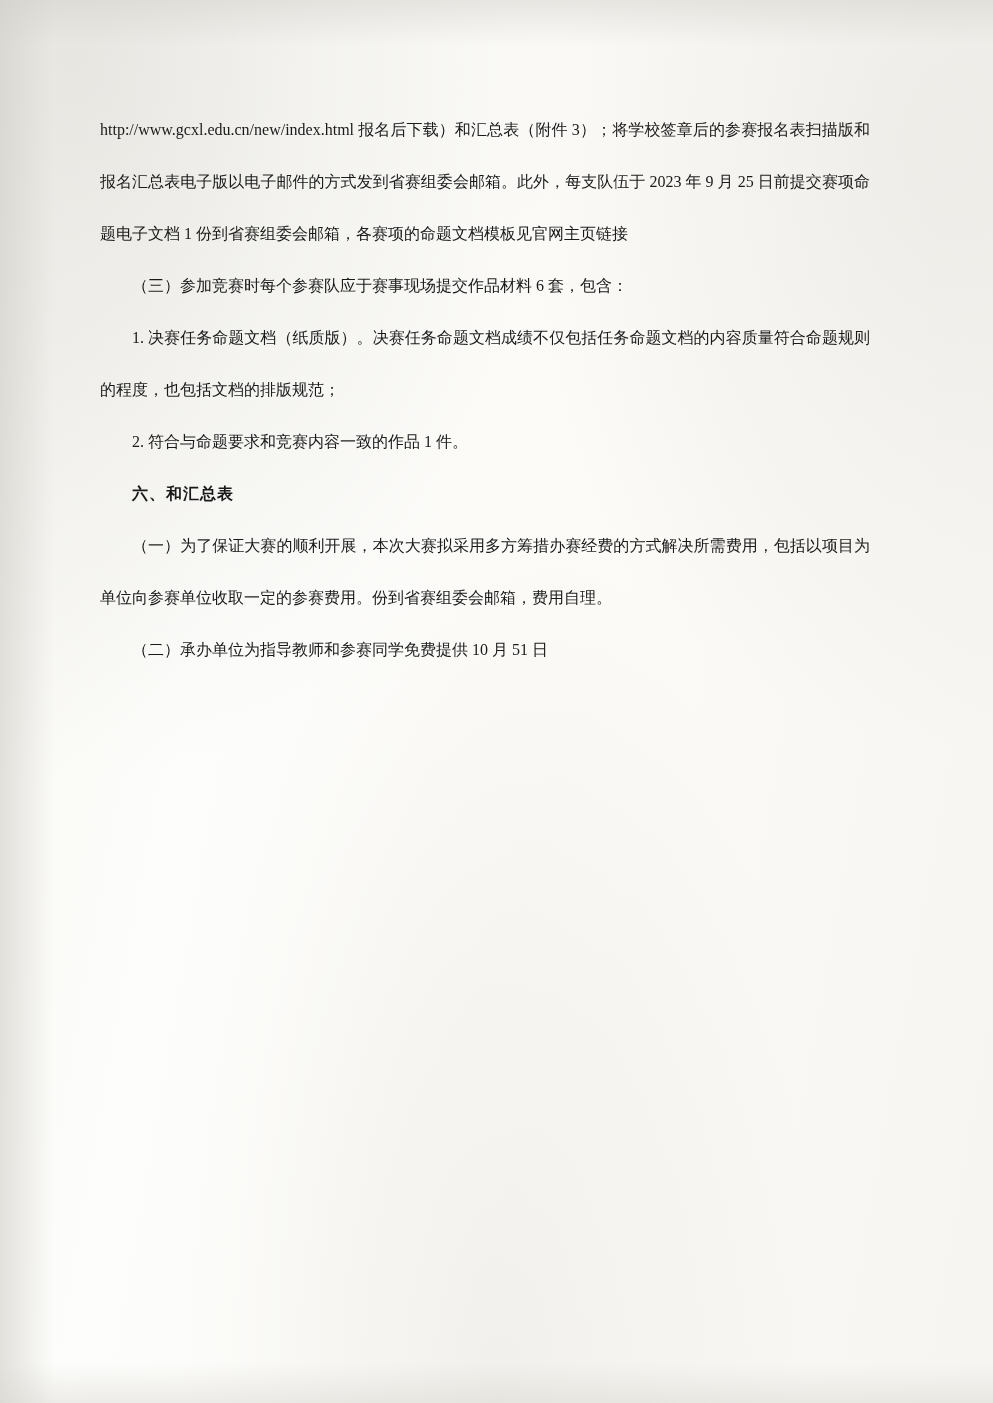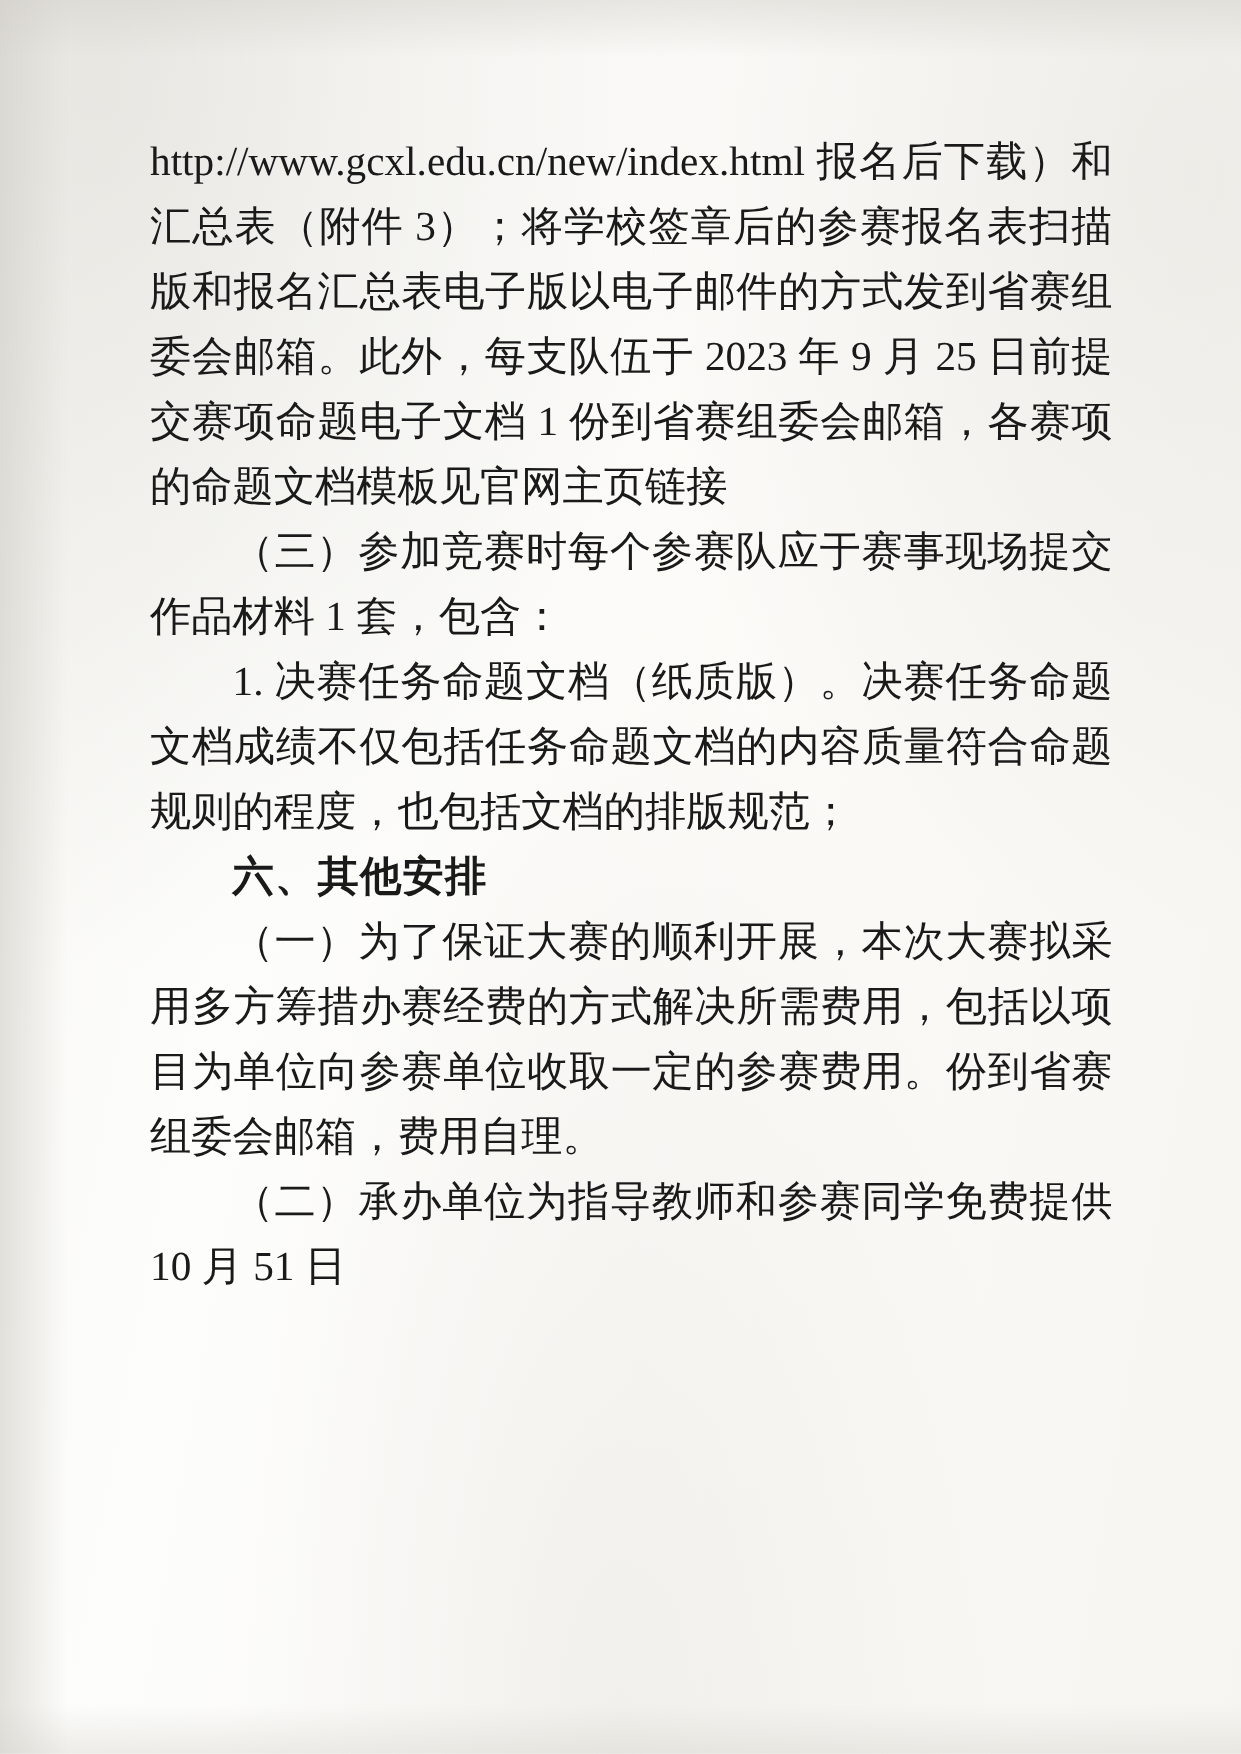--- a/index.html
+++ b/index.html
@@ -39,24 +39,24 @@
   }
   .scan-edge-bottom {
     position: absolute;
     left: 0; right: 0; bottom: 0; height: 40px;
     background: linear-gradient(to top, rgba(212,210,203,0.40), rgba(253,252,250,0));
     pointer-events: none;
   }
 
   .content {
     position: absolute;
-    left: 120px;
+    left: 100px;
     top: 104px;
     width: 770px;
-    font-size: 33px;
+    font-size: 16px;
     line-height: 52px;
     text-align: justify;
     text-justify: inter-ideograph;
   }
 
   .para {
     margin: 0 0 0 0;
     white-space: normal;
   }
   .para.indent {
@@ -72,19 +72,20 @@
 </head>
 <body>
 
 <div class="page">
   <div class="scan-edge-left"></div>
   <div class="scan-edge-top"></div>
   <div class="scan-edge-bottom"></div>
 
   <div class="content">
     <p class="para">http://www.gcxl.edu.cn/new/index.html 报名后下载）和汇总表（附件 3）；将学校签章后的参赛报名表扫描版和报名汇总表电子版以电子邮件的方式发到省赛组委会邮箱。此外，每支队伍于 2023 年 9 月 25 日前提交赛项命题电子文档 1 份到省赛组委会邮箱，各赛项的命题文档模板见官网主页链接</p>
-    <p class="para indent">（三）参加竞赛时每个参赛队应于赛事现场提交作品材料 1 套，包含：</p>
+    <p class="para indent">（三）参加竞赛时每个参赛队应于赛事现场提交作品材料 6 套，包含：</p>
     <p class="para indent">1. 决赛任务命题文档（纸质版）。决赛任务命题文档成绩不仅包括任务命题文档的内容质量符合命题规则的程度，也包括文档的排版规范；</p>
-    <p class="para heading">六、其他安排</p>
+    <p class="para indent">2. 符合与命题要求和竞赛内容一致的作品 1 件。</p>
+    <p class="para heading">六、和汇总表</p>
     <p class="para indent">（一）为了保证大赛的顺利开展，本次大赛拟采用多方筹措办赛经费的方式解决所需费用，包括以项目为单位向参赛单位收取一定的参赛费用。份到省赛组委会邮箱，费用自理。</p>
     <p class="para indent">（二）承办单位为指导教师和参赛同学免费提供 10 月 51 日</p>
   </div>
 </div>
 
 </body></html>

